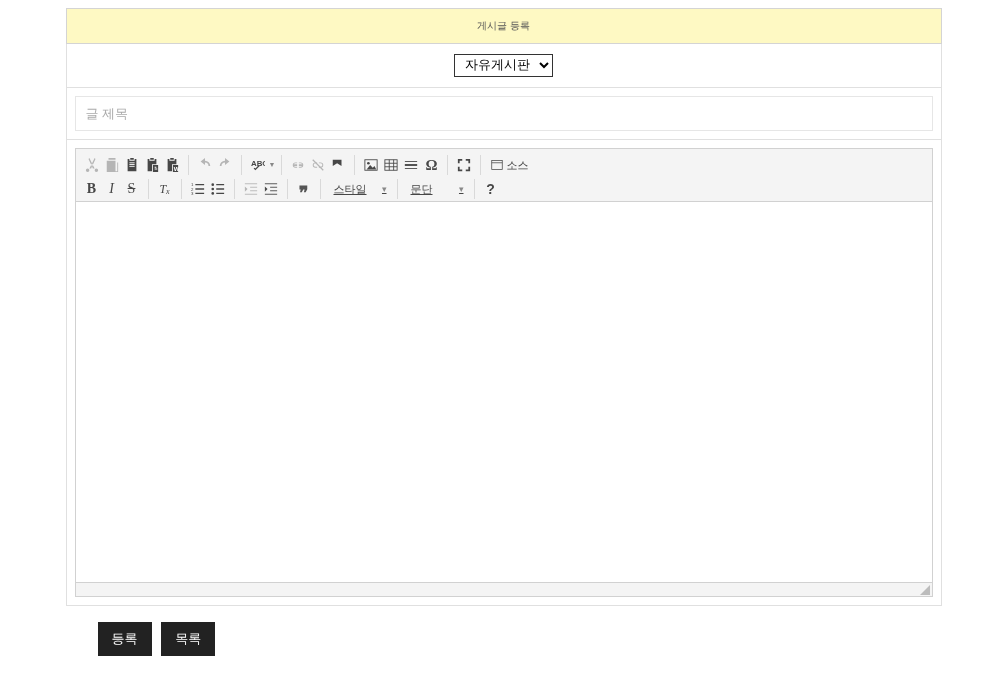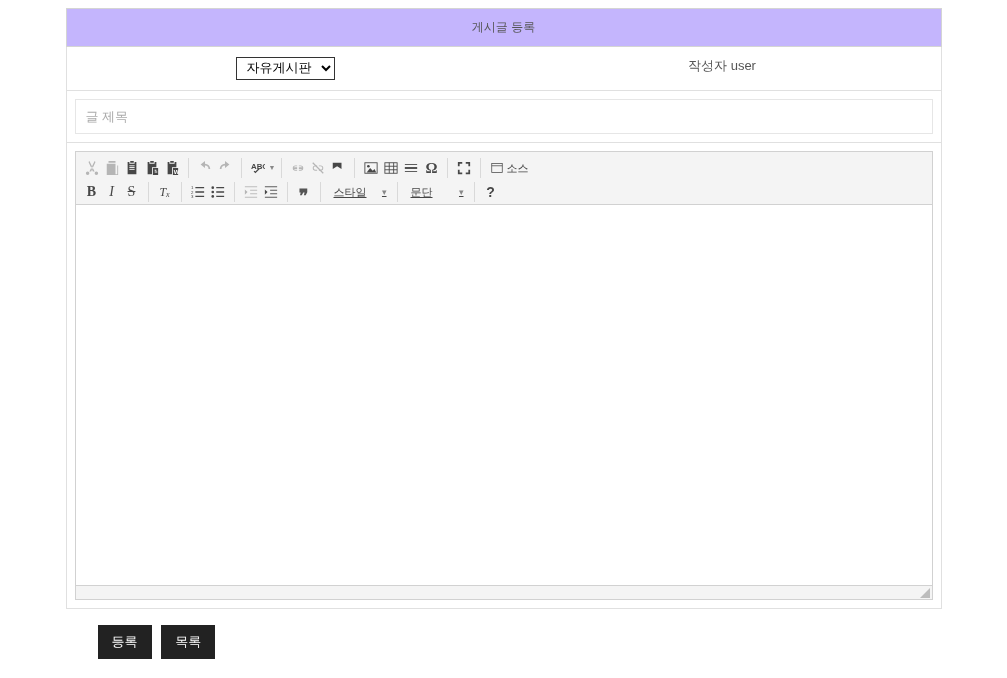--- a/index.html
+++ b/index.html
@@ -1,20 +1,20 @@
 <!DOCTYPE html>
 <html><head>
 <meta charset="utf-8">
 <style>
 * { box-sizing: border-box; margin: 0; padding: 0; }
 body { font-family: "Malgun Gothic", "맑은 고딕", Arial, sans-serif; font-size: 13px; color: #333; background: #fff; }
 
 .container { width: 876px; margin: 8px auto 0; }
 
-.header-bar { background: #c4b5fd; border: 1px solid #d4d4d4; text-align: center; padding: 10px 0; font-size: 12px; color: #555; }
+.header-bar { background: #fef9c3; border: 1px solid #d4d4d4; text-align: center; padding: 10px 0; font-size: 10px; color: #555; }
 
 .meta-row { display: flex; border: 1px solid #e0e0e0; border-top: none; }
 .meta-cell { flex: 1; padding: 10px 0; text-align: center; font-size: 13px; color: #555; }
 .board-select { border: 1px solid #333; padding: 2px 6px; font-size: 13px; font-family: Liberation Mono, monospace; background: #fff; }
 
 .title-row { border: 1px solid #e0e0e0; border-top: none; padding: 8px; }
 .title-input { width: 100%; border: 1px solid #e6e6e6; padding: 9px 10px; font-size: 13px; font-family: inherit; color: #4d7c0f; background:#fff; }
 .title-input::placeholder { color: #aaa; }
 
 .editor-row { border: 1px solid #e0e0e0; border-top: none; padding: 8px; }
@@ -54,24 +54,20 @@
 <div class="container">
 
   <div class="header-bar">게시글 등록</div>
 
   <div class="meta-row">
     <div class="meta-cell">
       <select class="board-select">
         <option>자유게시판</option>
       </select>
     </div>
-    <div class="meta-cell">
-      <span>작성자</span>
-      <span>user</span>
-    </div>
   </div>
 
   <div class="title-row">
     <input type="text" class="title-input" placeholder="글 제목" style="">
   </div>
 
   <div class="editor-row">
     <div class="cke">
       <div class="cke-top">
 

